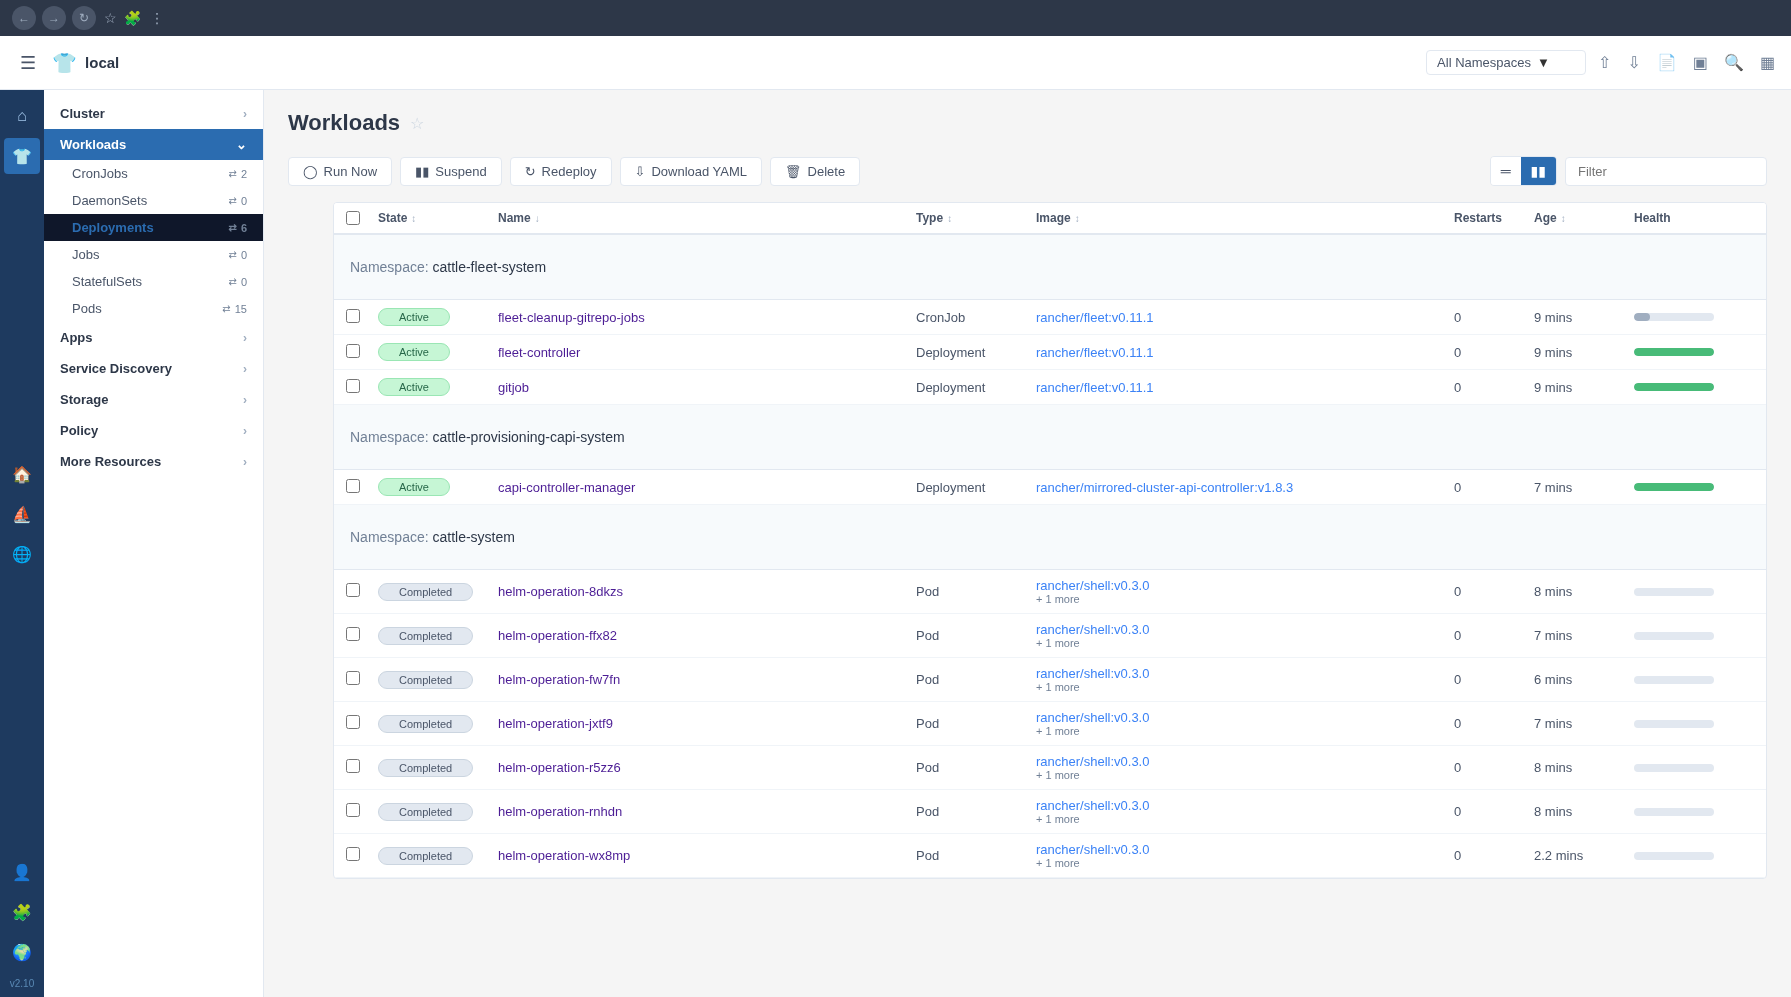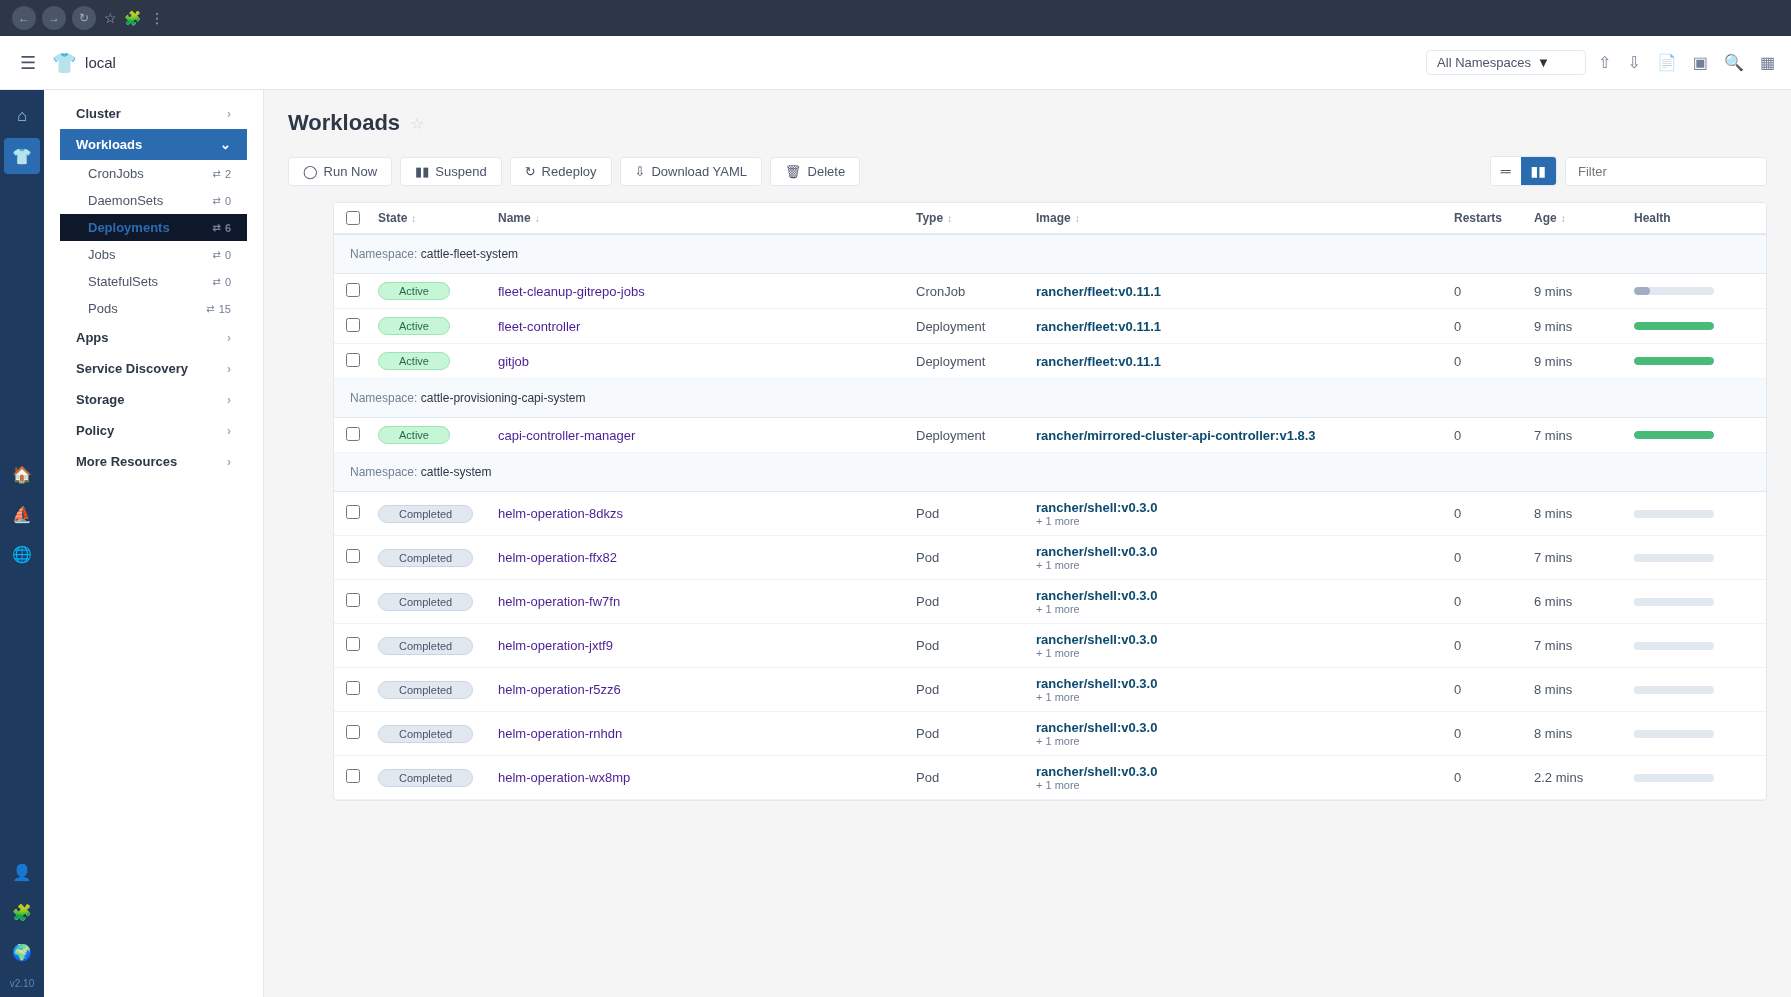--- a/index.html
+++ b/index.html
@@ -43,21 +43,21 @@
       height: 54px;
       display: flex;
       align-items: center;
       padding: 0 16px;
       gap: 12px;
       z-index: 10;
     }
     .hamburger { color: #4a5568; font-size: 18px; cursor: pointer; padding: 4px; }
     .brand { display: flex; align-items: center; gap: 8px; }
     .brand-icon { color: #3182ce; font-size: 20px; }
-    .brand-name { font-weight: 400; color: #2d3748; font-size: 15px; }
+    .brand-name { font-weight: 700; color: #2d3748; font-size: 15px; }
     .navbar-spacer { flex: 1; }
     .namespace-select {
       display: flex;
       align-items: center;
       border: 1px solid #e2e8f0;
       border-radius: 4px;
       padding: 4px 10px;
       gap: 6px;
       cursor: pointer;
       background: #fff;
@@ -94,21 +94,21 @@
     .icon-sidebar-item.active { background: #2b6cb0; color: #fff; }
     .icon-sidebar-spacer { flex: 1; }
     .version-label { color: #5a8ab5; font-size: 10px; margin-top: 4px; }
 
     
     .nav-sidebar {
       width: 220px;
       background: #fff;
       border-right: 1px solid #e2e8f0;
       overflow-y: auto;
-      padding: 8px 16px;
+      padding: 8px 0;
     }
     .nav-section {
       padding: 0;
     }
     .nav-section-header {
       display: flex;
       align-items: center;
       justify-content: space-between;
       padding: 8px 16px;
       font-weight: 600;
@@ -225,22 +225,22 @@
       color: #4a5568;
       font-size: 12px;
       display: flex;
       align-items: center;
       gap: 4px;
     }
     .sort-icon { color: #a0aec0; font-size: 10px; }
 
     .namespace-row {
       background: #f7fafc;
-      padding: 12px 16px;
-      font-size: 12px;
+      padding: 24px 16px;
+      font-size: 14px;
       color: #718096;
       border-bottom: 1px solid #e2e8f0;
     }
     .namespace-name { color: #2d3748; font-weight: 500; }
 
     .data-row {
       display: grid;
       grid-template-columns: 32px 120px 1fr 120px 1fr 80px 100px 120px;
       padding: 8px 12px;
       border-bottom: 1px solid #f0f4f8;
@@ -262,21 +262,21 @@
     }
     .status-completed {
       background: #e2e8f0;
       color: #4a5568;
       border: 1px solid #cbd5e0;
     }
 
     .link { color: #4c1d95; text-decoration: none; cursor: pointer; }
 
     .cell-type { color: #4a5568; }
-    .cell-image { color: #0c4a6e; font-weight: bold; }
+    .cell-image { color: #3b82f6; }
     .cell-more { color: #718096; font-size: 11px; }
     .cell-num { color: #4a5568; }
     .cell-age { color: #4a5568; }
 
     .health-bar {
       height: 8px;
       border-radius: 4px;
       background: #e2e8f0;
       overflow: hidden;
       width: 80px;

